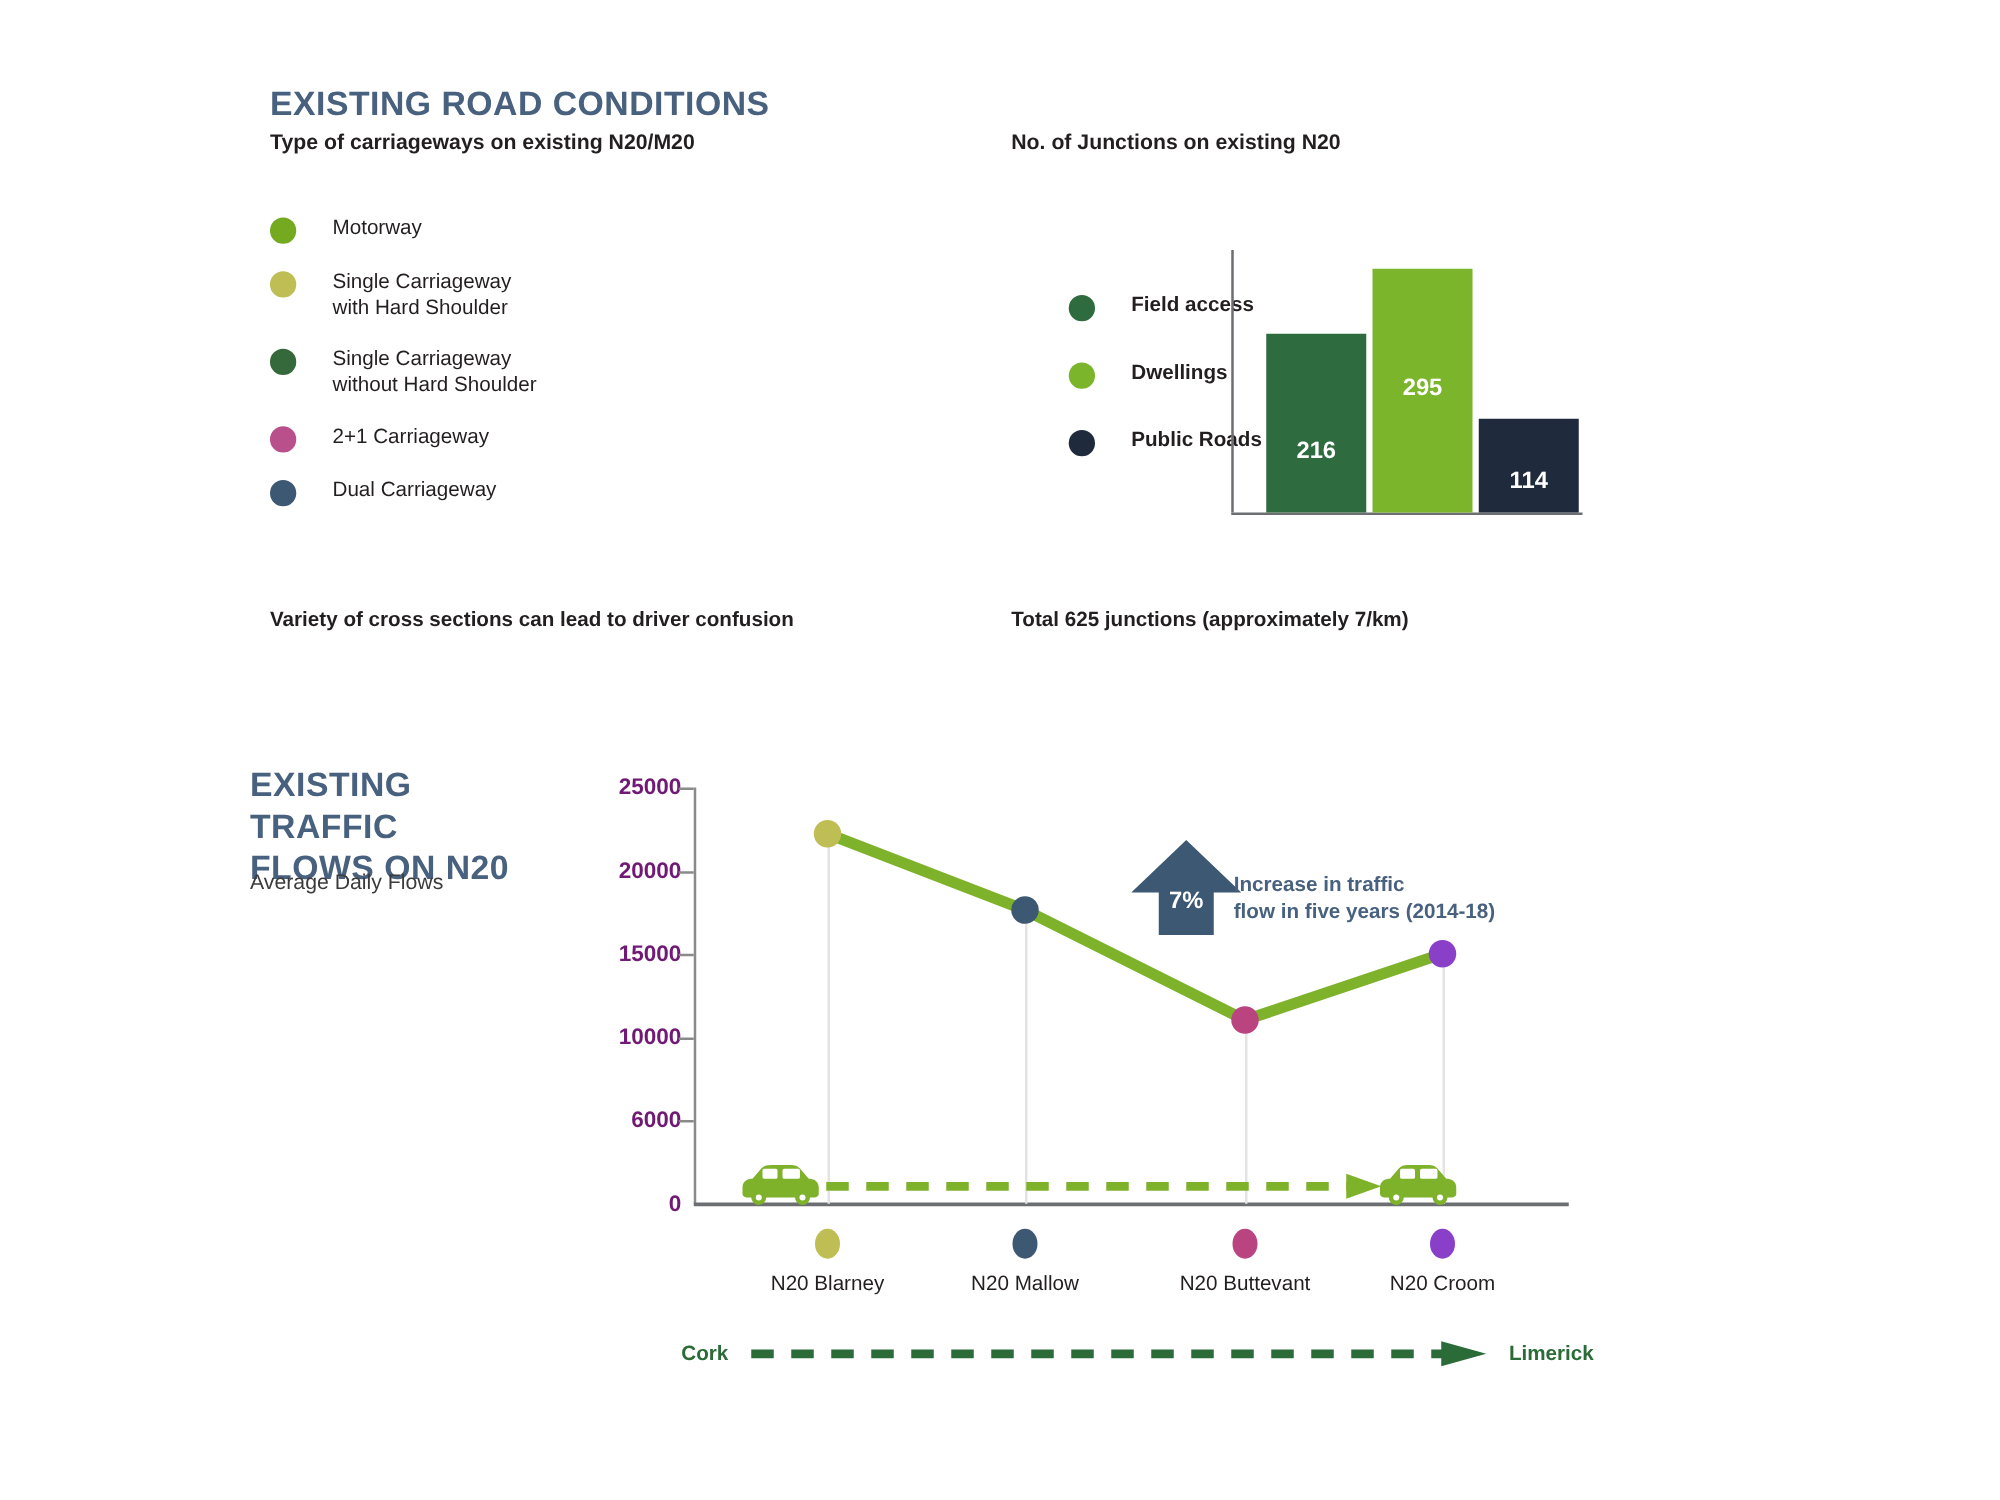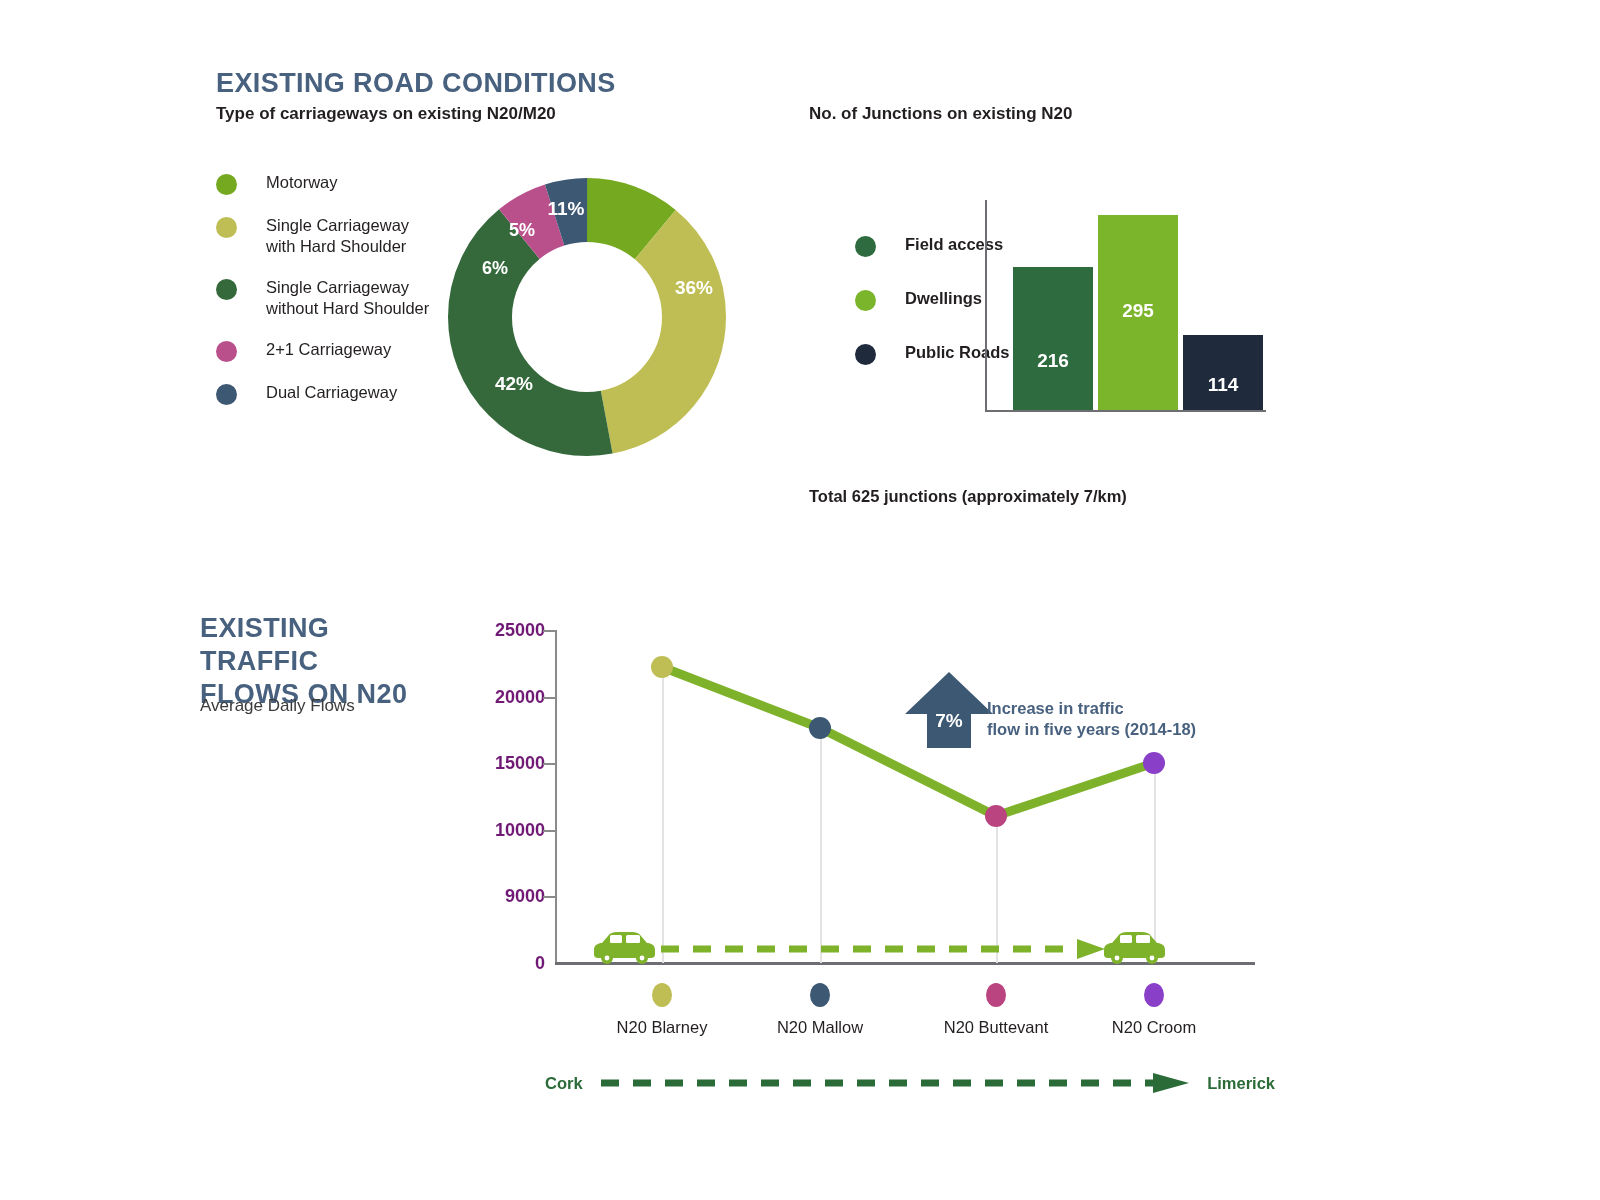--- a/index.html
+++ b/index.html
@@ -269,42 +269,20 @@
     <div class="legend-row">
       <span class="legend-swatch" style="background:#b9508c"></span>
       <span class="legend-label">2+1 Carriageway</span>
     </div>
     <div class="legend-row">
       <span class="legend-swatch" style="background:#3d5873"></span>
       <span class="legend-label">Dual Carriageway</span>
     </div>
   </div>
 
-  <div id="donut-chart">
-    <svg width="278" height="278" viewBox="0 0 278 278">
-
-      <g transform="translate(139,139)">
-
-        <circle r="107" fill="none" stroke="#74a920" stroke-width="64" stroke-dasharray="73.96 598.36" stroke-dashoffset="0" transform="rotate(-90)"></circle>
-
-        <circle r="107" fill="none" stroke="#bfbe54" stroke-width="64" stroke-dasharray="242.06 430.26" stroke-dashoffset="-73.96" transform="rotate(-90)"></circle>
-
-        <circle r="107" fill="none" stroke="#35693c" stroke-width="64" stroke-dasharray="282.41 389.91" stroke-dashoffset="-316.02" transform="rotate(-90)"></circle>
-
-        <circle r="107" fill="none" stroke="#b9508c" stroke-width="64" stroke-dasharray="40.34 631.98" stroke-dashoffset="-598.43" transform="rotate(-90)"></circle>
-
-        <circle r="107" fill="none" stroke="#3d5873" stroke-width="64" stroke-dasharray="33.62 638.70" stroke-dashoffset="-638.77" transform="rotate(-90)"></circle>
-      </g>
-    </svg>
-    <span class="donut-pct" style="left:118px; top:31px;">11%</span>
-    <span class="donut-pct" style="left:246px; top:110px;">36%</span>
-    <span class="donut-pct" style="left:66px; top:206px;">42%</span>
-    <span class="donut-pct" style="left:47px; top:90px; font-size:18px;">6%</span>
-    <span class="donut-pct" style="left:74px; top:52px; font-size:18px;">5%</span>
-  </div>
 
   <div class="legend" id="bars-legend">
     <div class="legend-row">
       <span class="legend-swatch" style="background:#2e6b3e"></span>
       <span class="legend-label">Field access</span>
     </div>
     <div class="legend-row">
       <span class="legend-swatch" style="background:#7ab52b"></span>
       <span class="legend-label">Dwellings</span>
     </div>
@@ -324,33 +302,34 @@
 
     <div class="bar" style="left:113px; width:80px; height:195px; background:#7ab52b;">
       <span class="bar-value" style="bottom:88px;">295</span>
     </div>
 
     <div class="bar" style="left:198px; width:80px; height:75px; background:#1f2a3d;">
       <span class="bar-value" style="bottom:14px;">114</span>
     </div>
   </div>
 
+  <div class="caption" id="carriageway-caption">Variety of cross sections can lead to driver confusion</div>
   <div class="caption" id="junctions-caption">Total 625 junctions (approximately 7/km)</div>
 
   <div class="sec-title" id="traffic-title" style="white-space:pre-line;">EXISTING TRAFFIC
 FLOWS ON N20</div>
   <div id="traffic-subtitle">Average Daily Flows</div>
 
   <div id="line-chart">
 
     <span class="y-tick-label" style="top:22px; left:-10px;">25000</span>
     <span class="y-tick-label" style="top:88.6px; left:-10px;">20000</span>
     <span class="y-tick-label" style="top:155.2px; left:-10px;">15000</span>
     <span class="y-tick-label" style="top:221.8px; left:-10px;">10000</span>
-    <span class="y-tick-label" style="top:288.4px; left:-10px;">9000</span>
+    <span class="y-tick-label" style="top:288.4px; left:-10px;">6000</span>
     <span class="y-tick-label" style="top:355px; left:-10px;">0</span>
 
     <div class="y-tick-mark" style="left:78px; top:22px;"></div>
     <div class="y-tick-mark" style="left:78px; top:88.6px;"></div>
     <div class="y-tick-mark" style="left:78px; top:155.2px;"></div>
     <div class="y-tick-mark" style="left:78px; top:221.8px;"></div>
     <div class="y-tick-mark" style="left:78px; top:288.4px;"></div>
 
     <div class="axis-v" style="left:90px; top:22px; height:333px;"></div>
     <div class="axis-h" style="left:90px; top:354px; width:700px;"></div>

